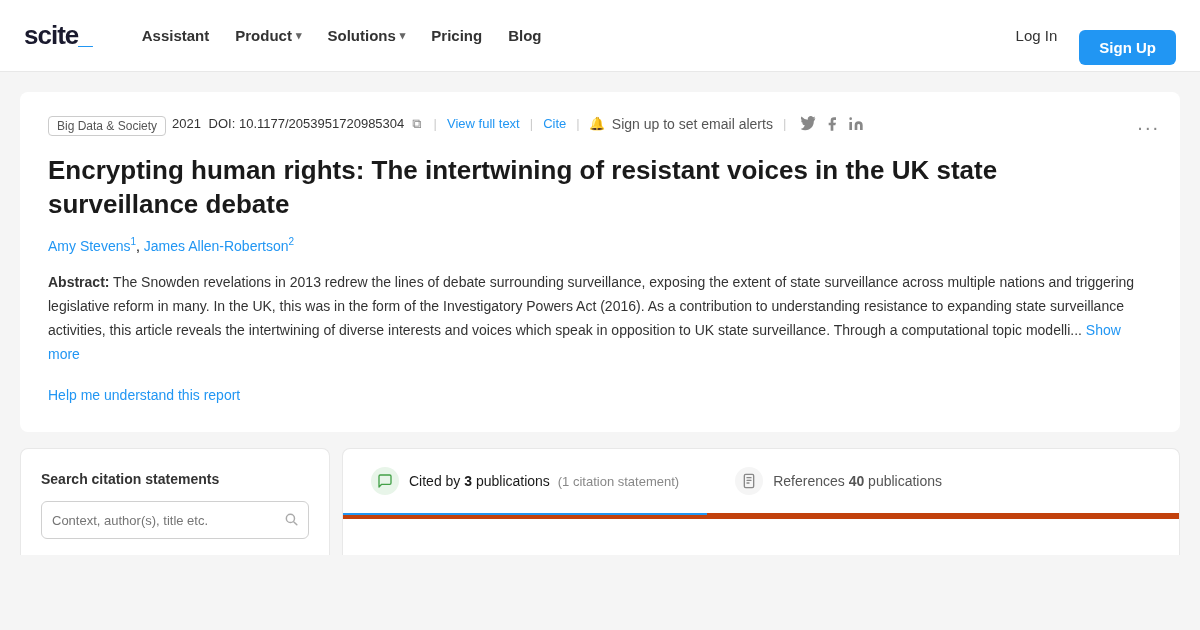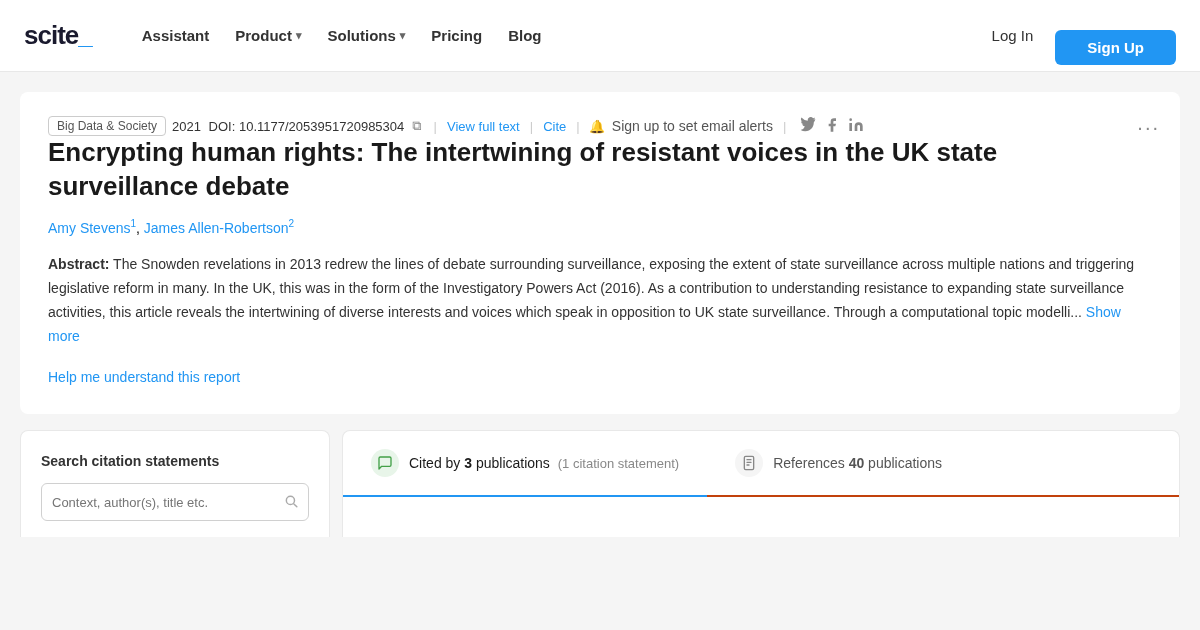--- a/index.html
+++ b/index.html
@@ -74,21 +74,21 @@
       font-size: 15px;
       color: #333;
       cursor: pointer;
       padding: 6px 10px;
     }
     .signup-btn {
       background: #2196f3;
       color: #fff;
       border: none;
       border-radius: 6px;
-      padding: 9px 32px;
+      padding: 9px 20px;
       font-size: 15px;
       font-weight: 600;
       cursor: pointer;
       margin-top: 24px;
     }
 
     
     .main {
       background: #f5f5f5;
       padding: 20px 20px 0 20px;
@@ -97,25 +97,25 @@
       background: #fff;
       border-radius: 8px;
       padding: 24px 28px 28px 28px;
       margin-bottom: 16px;
       position: relative;
     }
 
     
     .meta-row {
       display: flex;
-      align-items: center;
+      align-items: flex-start;
       gap: 6px;
       font-size: 13px;
       color: #555;
-      margin-bottom: 0;
+      margin-bottom: 18px;
       flex-wrap: wrap;
     }
     .journal-tag {
       border: 1px solid #ccc;
       border-radius: 4px;
       padding: 2px 8px;
       font-size: 12px;
       color: #555;
     }
     .year-doi {
@@ -221,21 +221,21 @@
       background: #fff;
       border-radius: 8px 8px 0 0;
       border: 1px solid #e8e8e8;
       border-bottom: none;
       margin-left: 12px;
       overflow: hidden;
     }
     .tabs-row {
       display: flex;
       align-items: flex-start;
-      border-bottom: 2px solid #c2410c;
+      border-bottom: 6px solid #c2410c;
     }
     .tab {
       display: flex;
       align-items: center;
       gap: 10px;
       padding: 18px 28px;
       font-size: 14px;
       color: #555;
       cursor: pointer;
       position: relative;

